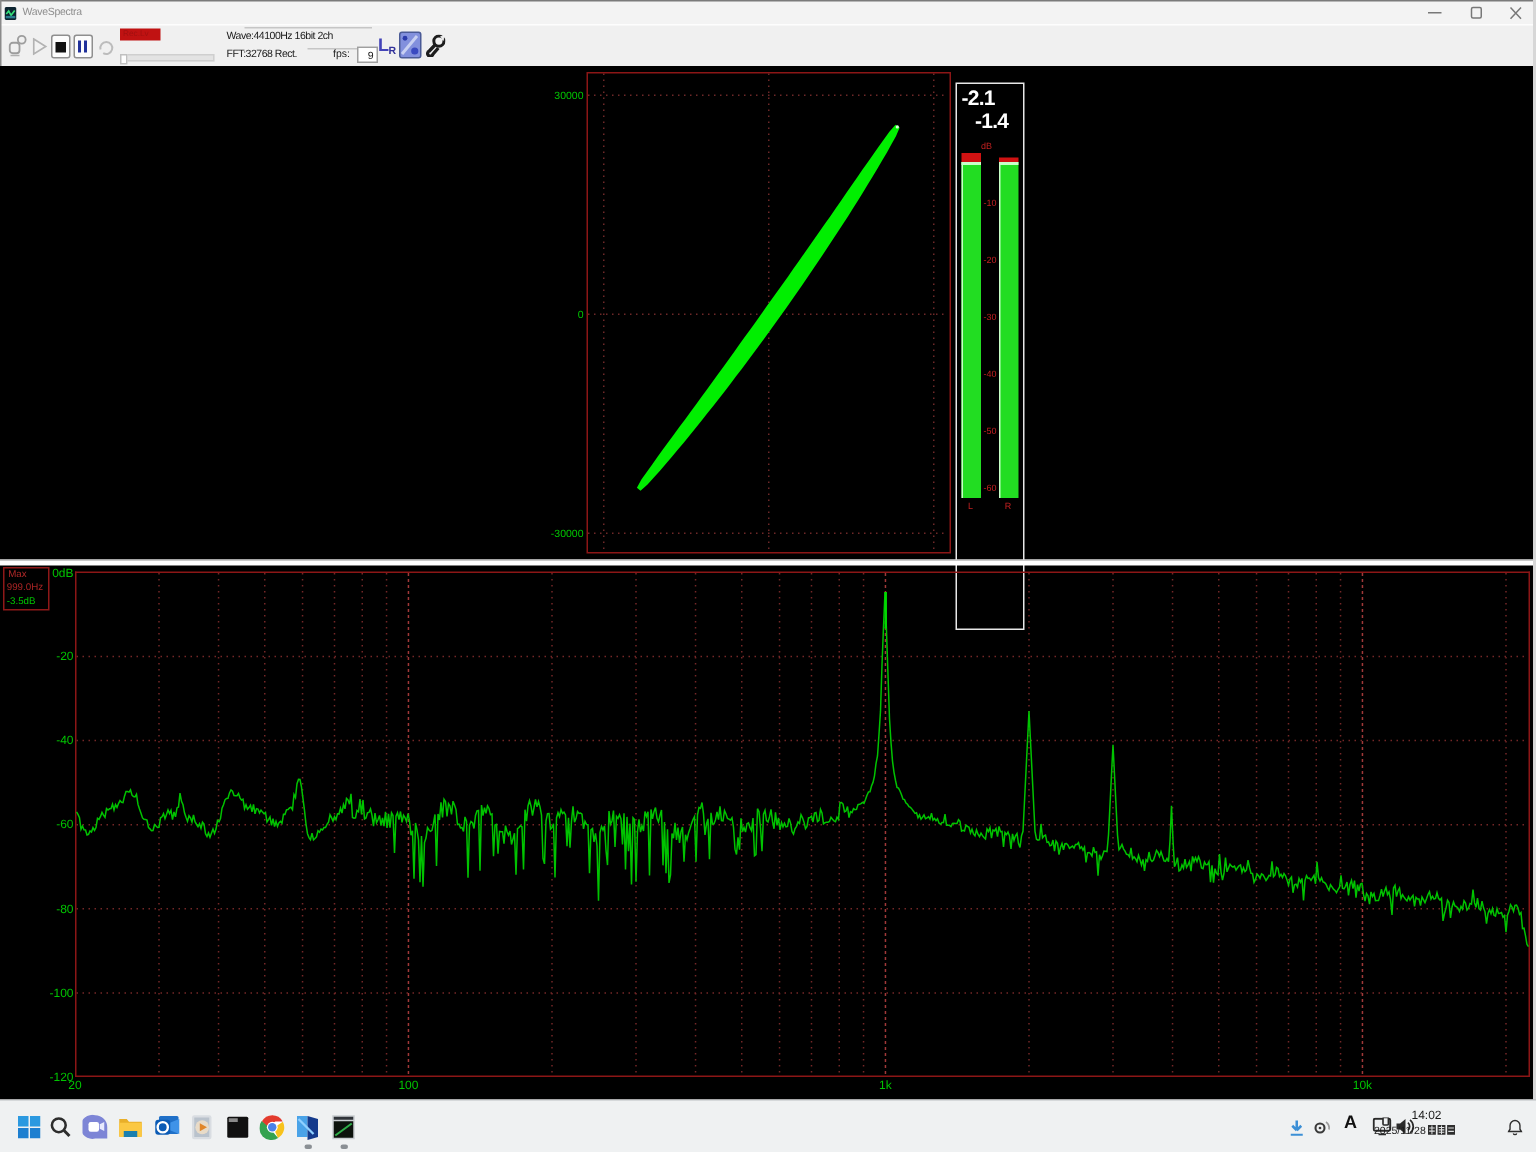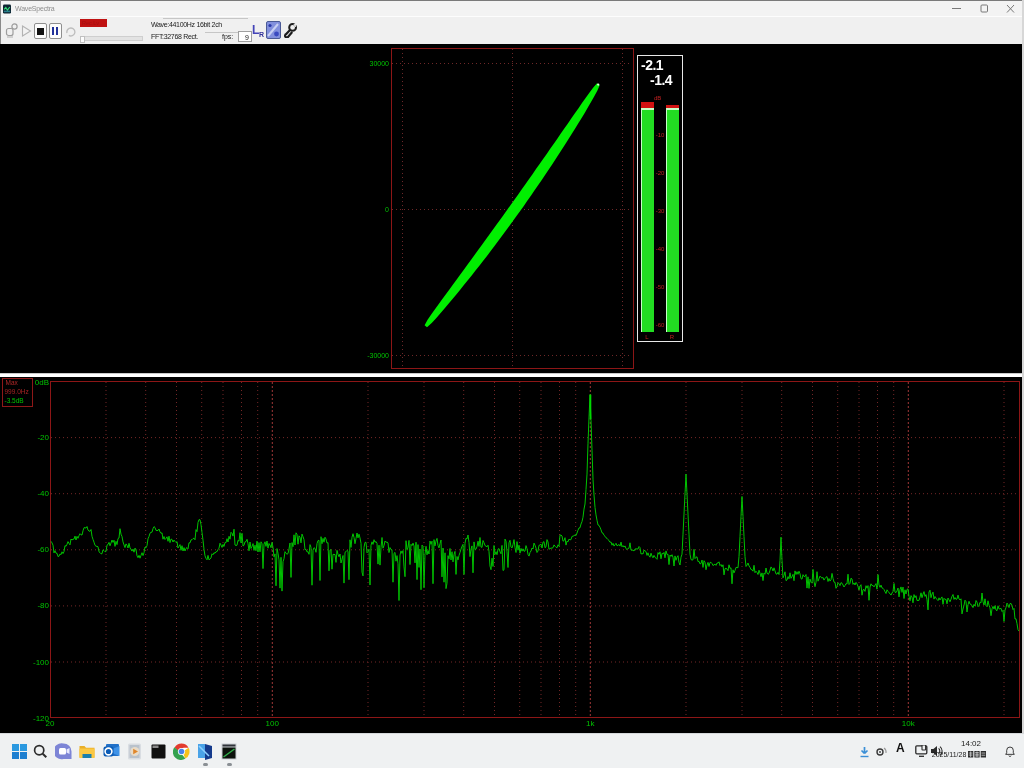--- a/index.html
+++ b/index.html
@@ -5,24 +5,24 @@
 #root{position:relative;width:1024px;height:768px;overflow:hidden;background:#000;
   font-family:"Liberation Sans",sans-serif;}
 .abs{position:absolute;}
 #titlebar{left:0;top:0;width:1024px;height:16px;background:#f3f3f3;border-top:1px solid #7a7a7a;}
 #toolbar{left:0;top:16px;width:1024px;height:28px;background:#f0f0f0;border-top:1px solid #fdfdfd;}
 .tbtn{position:absolute;background:#fcfcfc;border:1px solid #8f8f8f;border-radius:2px;}
 #sep{left:0;top:373px;width:1024px;height:4px;background:#fff;border-top:1px solid #c9c9c9;}
 #taskbar{left:0;top:733px;width:1024px;height:35px;background:#eff1f2;border-top:1px solid #d5d8da;}
 .glab{font-size:8px;fill:#00c400;font-family:"Liberation Sans",sans-serif;}
 .rlab{font-size:6px;fill:#c02020;font-family:"Liberation Sans",sans-serif;}
-#meter{left:637px;top:55px;width:46px;height:287px;background:#000;border:1px solid #e8e8e8;}
+#meter{left:637px;top:55px;width:46px;height:365px;background:#000;border:1px solid #e8e8e8;}
 .mnum{position:absolute;color:#fff;font-size:14px;font-weight:bold;letter-spacing:-0.5px;}
 .mbar{position:absolute;width:13px;background:#22dd22;}
-.tray{position:absolute;color:#1b1b1b;font-size:8.5px;text-align:center;line-height:9.5px;}
+.tray{position:absolute;color:#1b1b1b;font-size:8.5px;text-align:left;line-height:9.5px;}
 </style></head><body>
 <div id="root">
 
 <div id="titlebar" class="abs">
  <svg class="abs" style="left:3px;top:3px" width="8" height="10" viewBox="0 0 10 11">
   <rect x="0" y="0" width="10" height="11" rx="1.5" fill="#0d2430"></rect>
   <path d="M1.5 6 L3.5 3.5 L5.5 7 L8.5 3" stroke="#35e07a" stroke-width="1.4" fill="none"></path>
   <rect x="1" y="7.5" width="8" height="2" fill="#2a7f8f"></rect>
  </svg>
  <div class="abs" style="left:15px;top:4px;font-size:7px;letter-spacing:-0.2px;color:#8e8e8e;">WaveSpectra</div>

